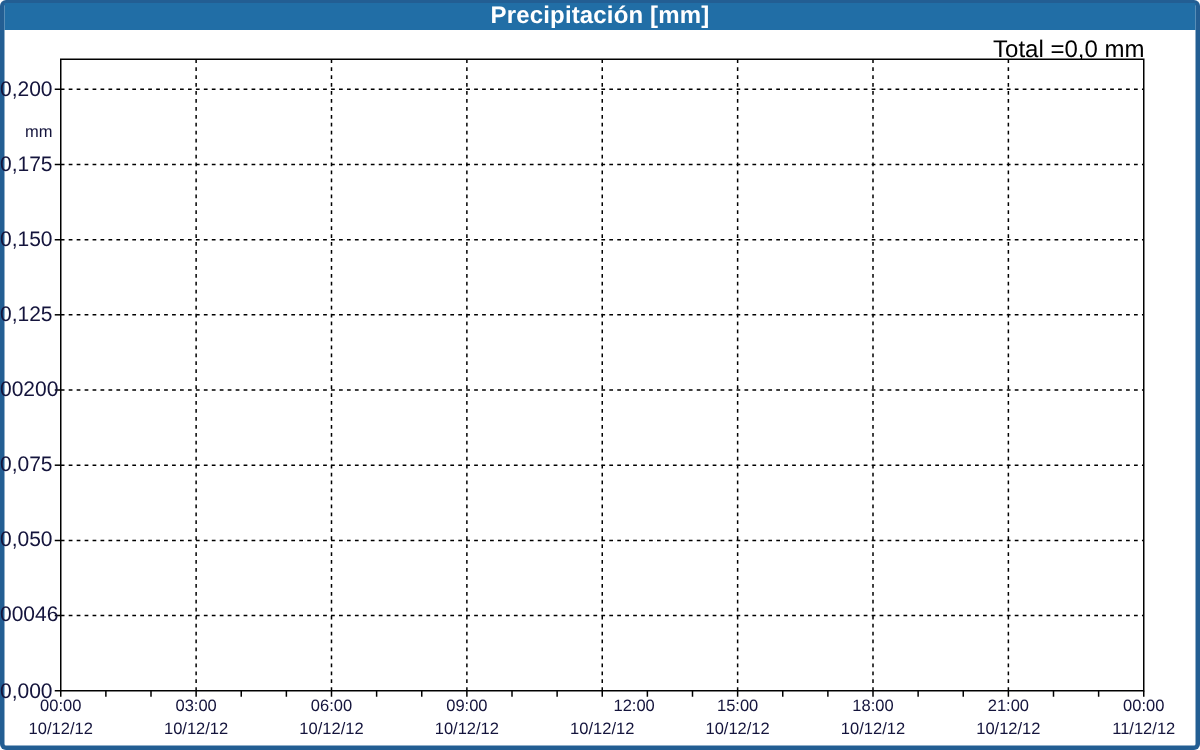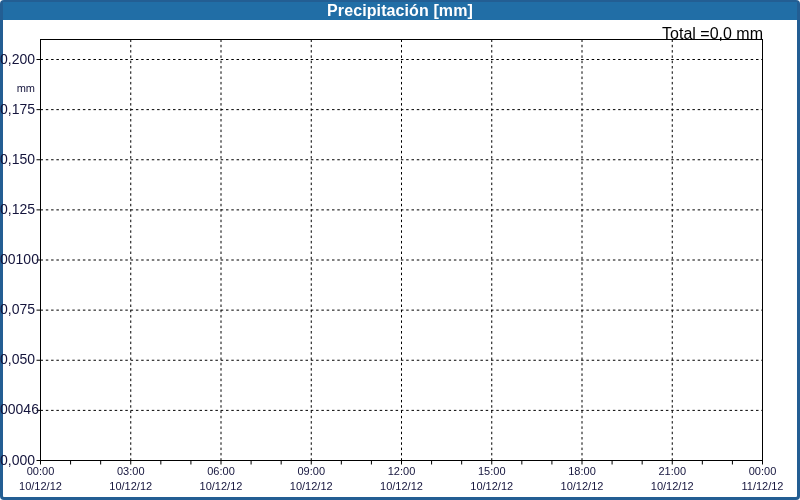--- a/index.html
+++ b/index.html
@@ -110,34 +110,34 @@
       <line x1="672.25" y1="460.5" x2="672.25" y2="464.5" stroke="#000000" stroke-width="1"></line>
       <line x1="702.3333333333333" y1="460.5" x2="702.3333333333333" y2="464.5" stroke="#000000" stroke-width="1"></line>
       <line x1="732.4166666666666" y1="460.5" x2="732.4166666666666" y2="464.5" stroke="#000000" stroke-width="1"></line>
       <line x1="762.5" y1="460.5" x2="762.5" y2="464.5" stroke="#000000" stroke-width="1"></line>
     </svg>
   <div id="labels">
       <div class="ylab" style="top: 52.5px;">0,200</div>
       <div class="ylab" style="top: 102.625px;">0,175</div>
       <div class="ylab" style="top: 152.75px;">0,150</div>
       <div class="ylab" style="top: 202.875px;">0,125</div>
-      <div class="ylab" style="top: 253px;">00100</div>
+      <div class="ylab" style="top: 253px;">00200</div>
       <div class="ylab" style="top: 303.125px;">0,075</div>
       <div class="ylab" style="top: 353.25px;">0,050</div>
       <div class="ylab" style="top: 403.375px;">00046</div>
       <div class="ylab" style="top: 453.5px;">0,000</div>
       <div class="xtime" style="left: 5.5px;">00:00</div>
       <div class="xdate" style="left: 5.5px;">10/12/12</div>
       <div class="xtime" style="left: 95.75px;">03:00</div>
       <div class="xdate" style="left: 95.75px;">10/12/12</div>
       <div class="xtime" style="left: 186px;">06:00</div>
       <div class="xdate" style="left: 186px;">10/12/12</div>
       <div class="xtime" style="left: 276.25px;">09:00</div>
       <div class="xdate" style="left: 276.25px;">10/12/12</div>
-      <div class="xtime" style="left: 366.5px;">12:00</div>
+      <div class="xtime" style="left: 366.5px; text-align: right;">12:00</div>
       <div class="xdate" style="left: 366.5px;">10/12/12</div>
       <div class="xtime" style="left: 456.75px;">15:00</div>
       <div class="xdate" style="left: 456.75px;">10/12/12</div>
       <div class="xtime" style="left: 547px;">18:00</div>
       <div class="xdate" style="left: 547px;">10/12/12</div>
       <div class="xtime" style="left: 637.25px;">21:00</div>
       <div class="xdate" style="left: 637.25px;">10/12/12</div>
       <div class="xtime" style="left: 727.5px;">00:00</div>
       <div class="xdate" style="left: 727.5px;">11/12/12</div>
     </div>

